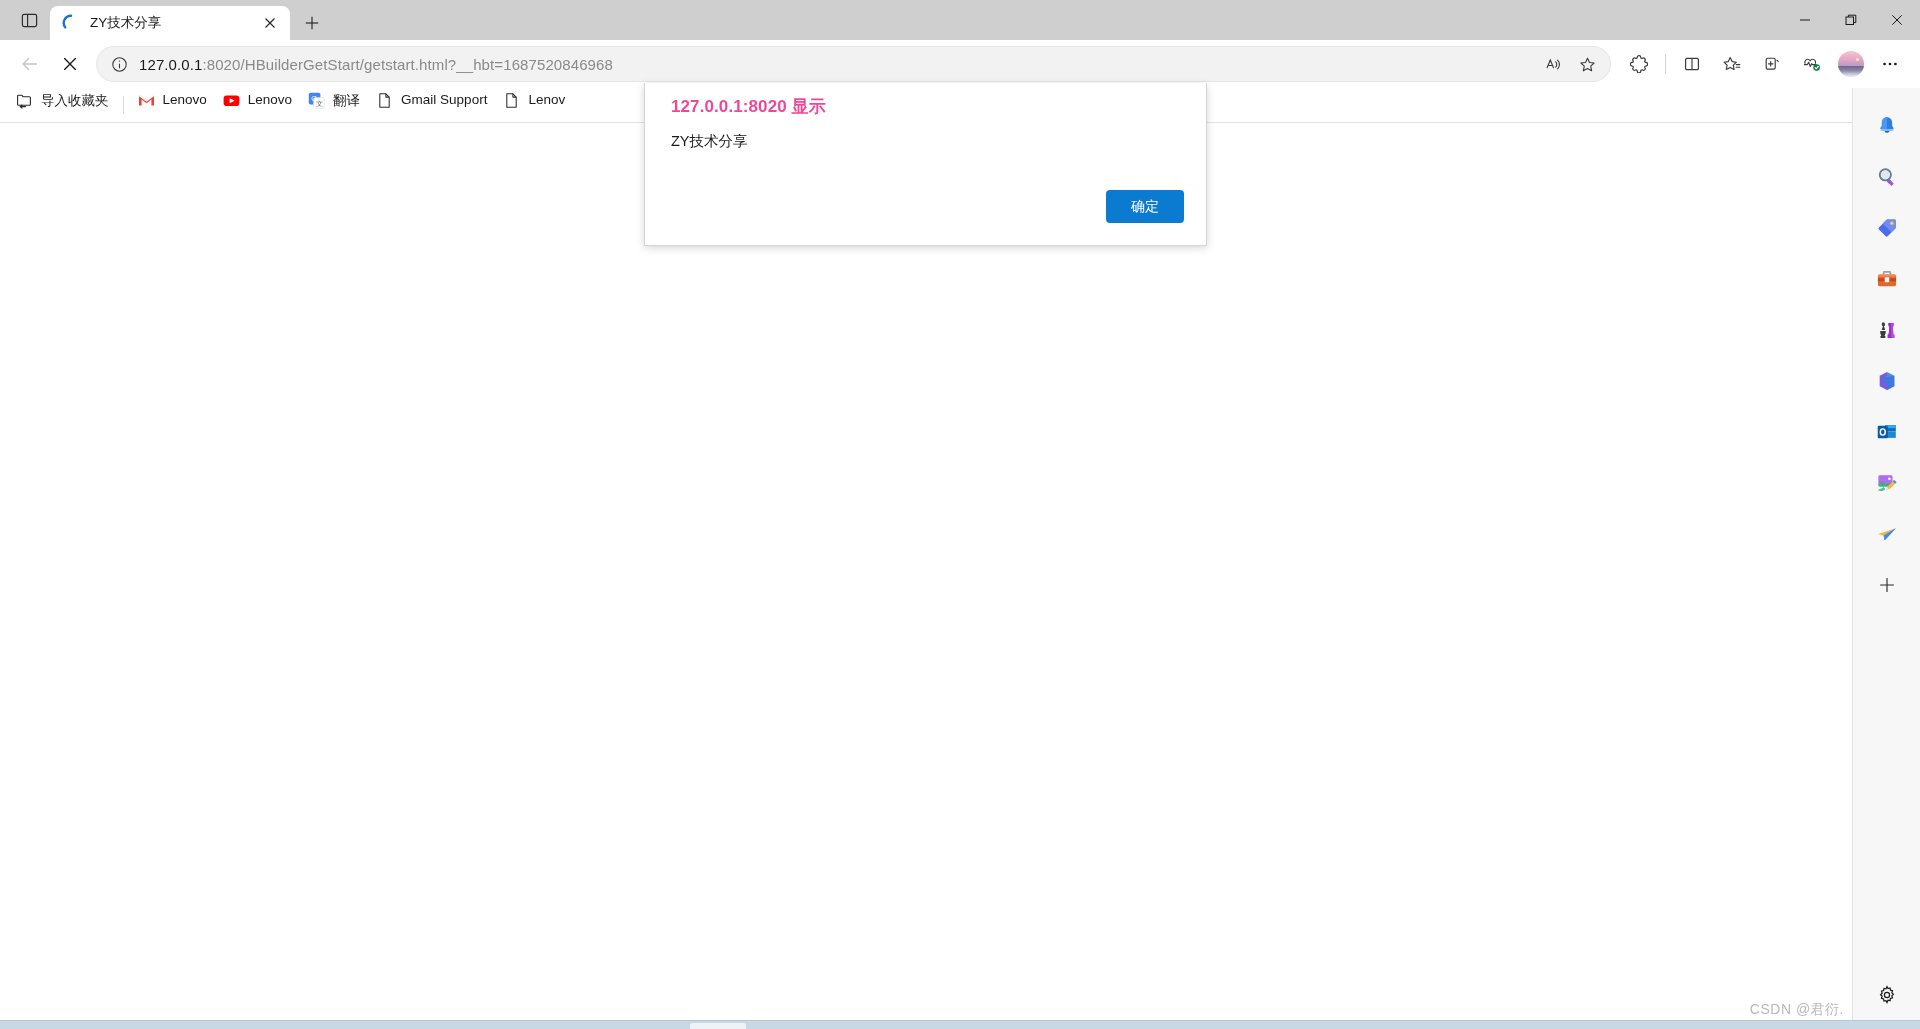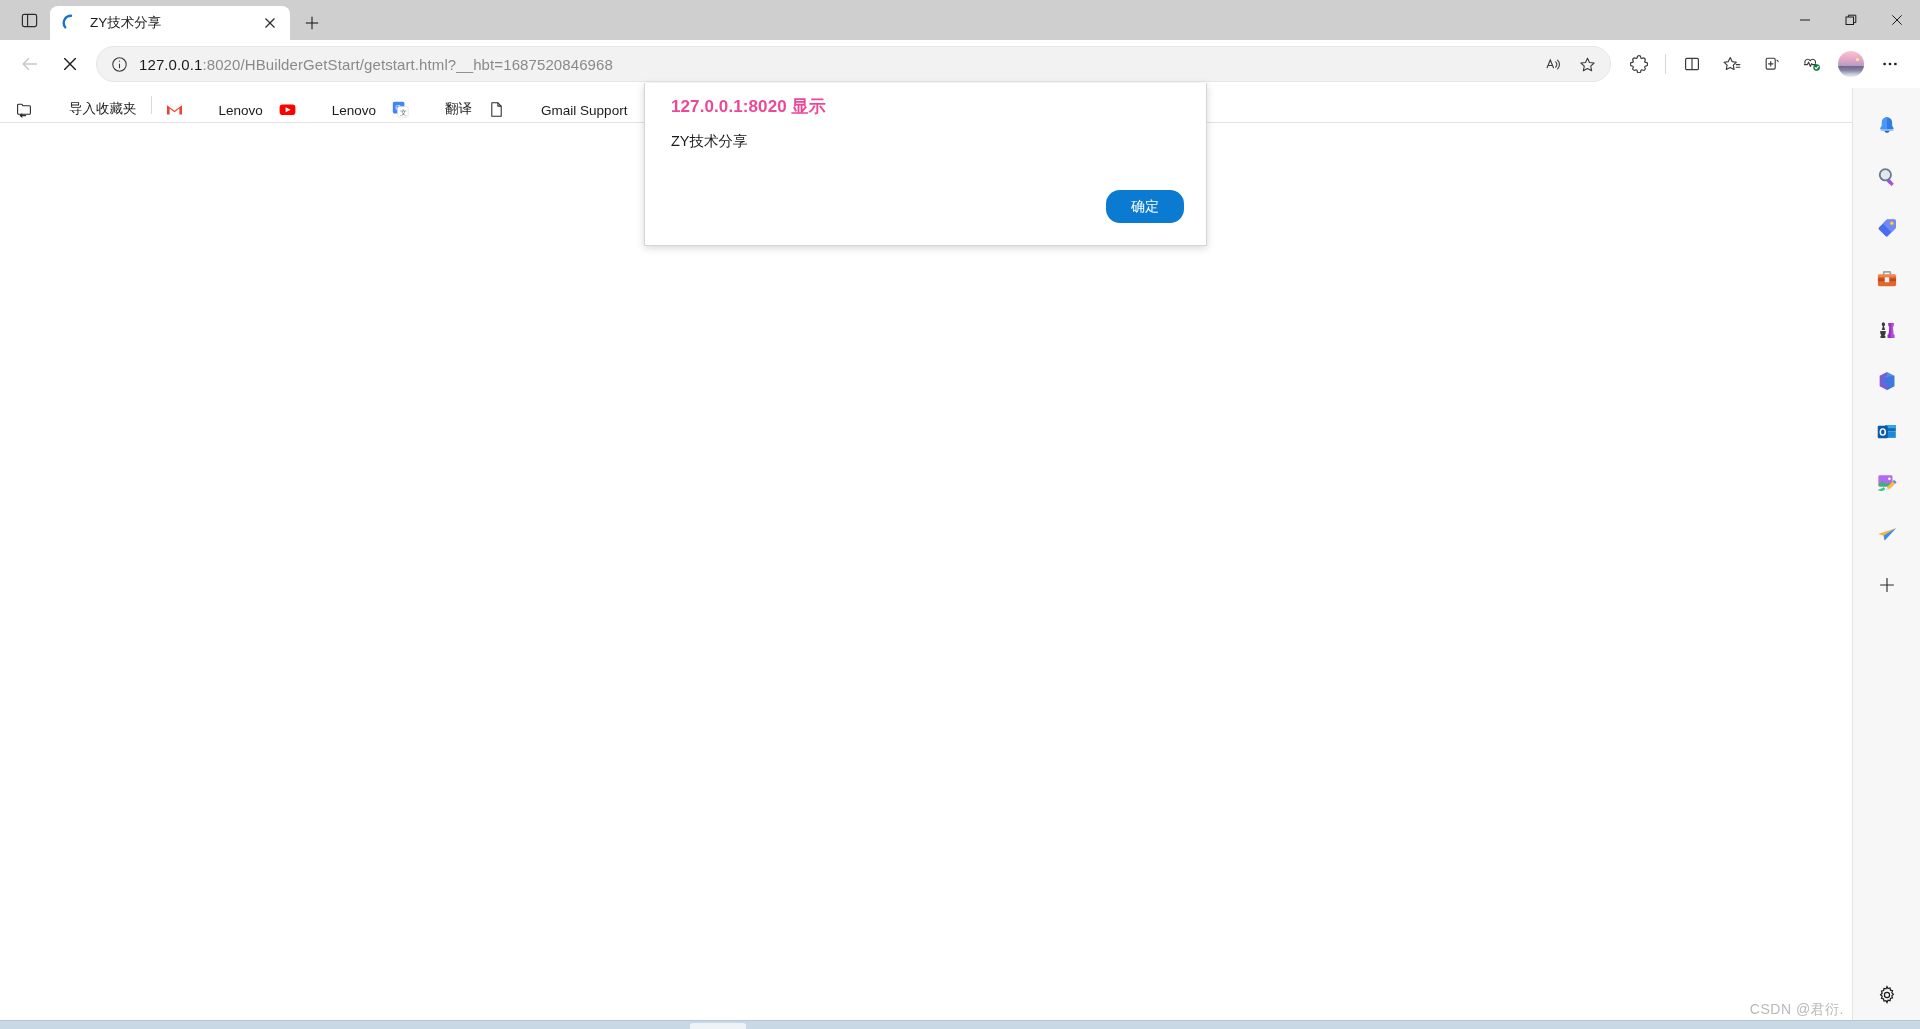--- a/index.html
+++ b/index.html
@@ -122,24 +122,23 @@
 
   
   .bookmarks {
     position: absolute; top: 88px; left: 0; width: 1920px; height: 34px;
     background: #ffffff;
     display: flex; align-items: center;
     padding: 0 8px;
     overflow: hidden;
   }
   .bm-item {
-    display: flex; align-items: flex-end; height: 26px;
+    display: flex; align-items: flex-start; height: 26px;
     padding: 0 8px; border-radius: 5px; cursor: pointer;
     flex: 0 0 auto;
-    gap: 28px;
   }
   .bm-icon { width: 17px; height: 17px; flex:0 0 17px; margin-right: 8px; display:flex; align-items:center; justify-content:center;}
   .bm-label { font-size: 13.5px; color: #1b1b1b; white-space: nowrap; }
   .bm-sep { width: 1px; height: 18px; background: #dadada; margin: 0 6px; flex: 0 0 1px; }
 
   
   .page {
     position: absolute; top: 122px; left: 0;
     width: 1852px; height: 907px;
     background: #ffffff;
@@ -168,21 +167,21 @@
   }
   .dialog-buttons {
     position: absolute; right: 22px; bottom: 22px;
     display: flex; gap: 10px;
   }
   .dialog-btn-primary {
     background: #0b7ad1;
     color: #ffffff;
     font-size: 14px;
     border: none;
-    border-radius: 14px;
+    border-radius: 4px;
     padding: 0 16px;
     height: 33px; min-width: 78px;
     cursor: pointer;
     font-family: inherit;
   }
 
   
   .sidebar {
     position: absolute; top: 88px; right: 0;
     width: 68px; height: 941px;

